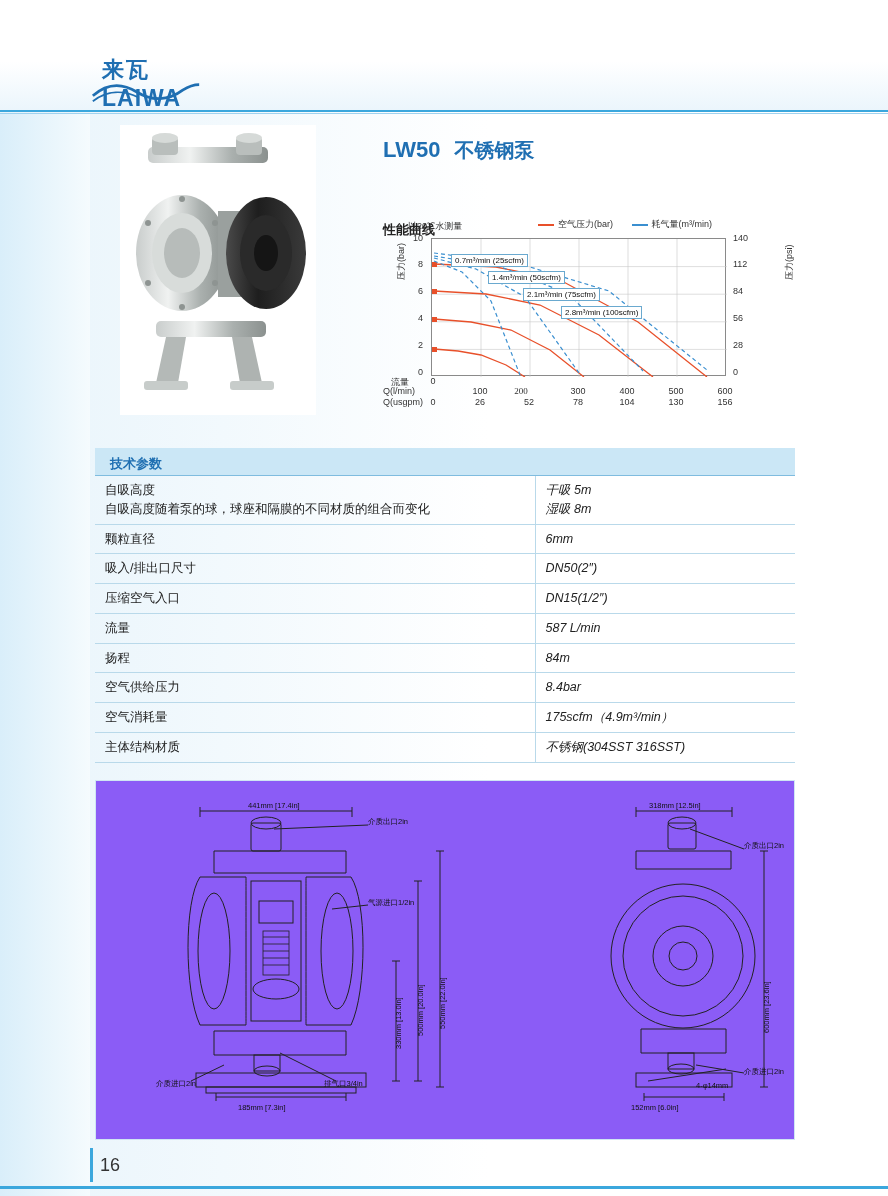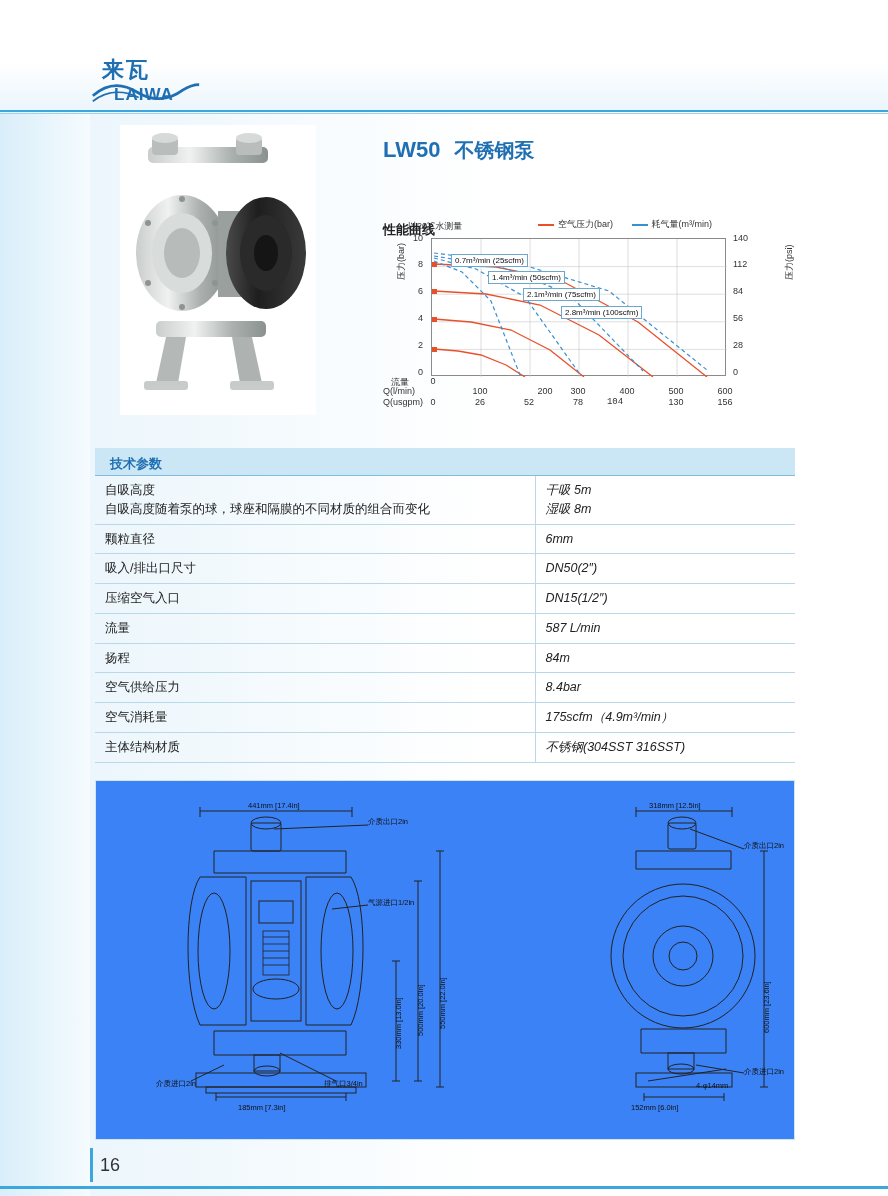--- a/index.html
+++ b/index.html
@@ -38,22 +38,22 @@
   .logo-wrap { position:absolute; left:86px; top:55px; width:130px; height:52px; }
   .logo-cn {
     font-family:"DejaVu Sans", sans-serif;
     font-size:22px; color:#1f6fb2; font-weight:bold; letter-spacing:2px;
     position:absolute; left:16px; top:0px;
   }
   .logo-wave {
     position:absolute; left:0px; top:26px; width:120px; height:22px;
   }
   .logo-text {
-    position:absolute; left:28px; top:30px;
-    font-size:17px; font-weight:bold; color:#1f6fb2; letter-spacing:1px;
+    position:absolute; left:16px; top:30px;
+    font-size:23px; font-weight:bold; color:#1f6fb2; letter-spacing:1px;
     font-family:"Liberation Sans", sans-serif;
   }
 
   
   .photo {
     position:absolute; left:120px; top:125px; width:196px; height:290px;
     background:#ffffff;
   }
 
   
@@ -115,21 +115,21 @@
     border-bottom:1px solid #b9d9ea;
     padding:5px 10px; vertical-align:middle; line-height:1.5;
   }
   table.params td.k { width:440px; }
   table.params td.v { width:260px; border-left:1px solid #b9d9ea;font-style:italic; }
 
   
   #dims-label { left:110px; top:750px; color:#1f6fb2; }
   .dims-box {
     position:absolute; left:95px; top:780px; width:700px; height:360px;
-    background:#3b82f6; border:1px solid #cfe6f3;
+    background:#8b5cf6; border:1px solid #cfe6f3;
   }
 
   
   .footer-bar {
     position:absolute; left:90px; top:1148px; width:3px; height:34px; background:#3ba7dd;
   }
   .pagenum {
     position:absolute; left:100px; top:1155px; font-size:18px; color:#333;
   }
   .bottomline {
@@ -287,31 +287,31 @@
     <div class="callout" style="left:105px; top:53px;">1.4m³/min (50scfm)</div>
     <div class="callout" style="left:140px; top:70px;">2.1m³/min (75scfm)</div>
     <div class="callout" style="left:178px; top:88px;">2.8m³/min (100scfm)</div>
 
     <div class="xlab" style="left:8px;  top:158px;">流量</div>
     <div class="xlab" style="left:0px;  top:168px;">Q(l/min)</div>
     <div class="xlab" style="left:0px;  top:179px;">Q(usgpm)</div>
 
     <div class="xl" style="left:30px;  top:158px;">0</div>
     <div class="xl" style="left:77px;  top:168px;">100</div>
-    <div class="xl" style="left:142px; top:168px;">200</div>
+    <div class="xl" style="left:118px; top:168px;font-family:Liberation Serif, serif;">200</div>
     <div class="xl" style="left:175px; top:168px;">300</div>
     <div class="xl" style="left:224px; top:168px;">400</div>
     <div class="xl" style="left:273px; top:168px;">500</div>
     <div class="xl" style="left:322px; top:168px;">600</div>
 
     <div class="xl" style="left:30px;  top:179px;">0</div>
     <div class="xl" style="left:77px;  top:179px;">26</div>
     <div class="xl" style="left:126px; top:179px;">52</div>
     <div class="xl" style="left:175px; top:179px;">78</div>
-    <div class="xl" style="left:212px; top:179px;font-family:Liberation Mono, monospace;">104</div>
+    <div class="xl" style="left:224px; top:179px;">104</div>
     <div class="xl" style="left:273px; top:179px;">130</div>
     <div class="xl" style="left:322px; top:179px;">156</div>
   </div>
 
   <div class="tbl-title-bar"></div>
   <div class="tbl-title">技术参数</div>
 
   <table class="params">
     <tbody>
         <tr>

